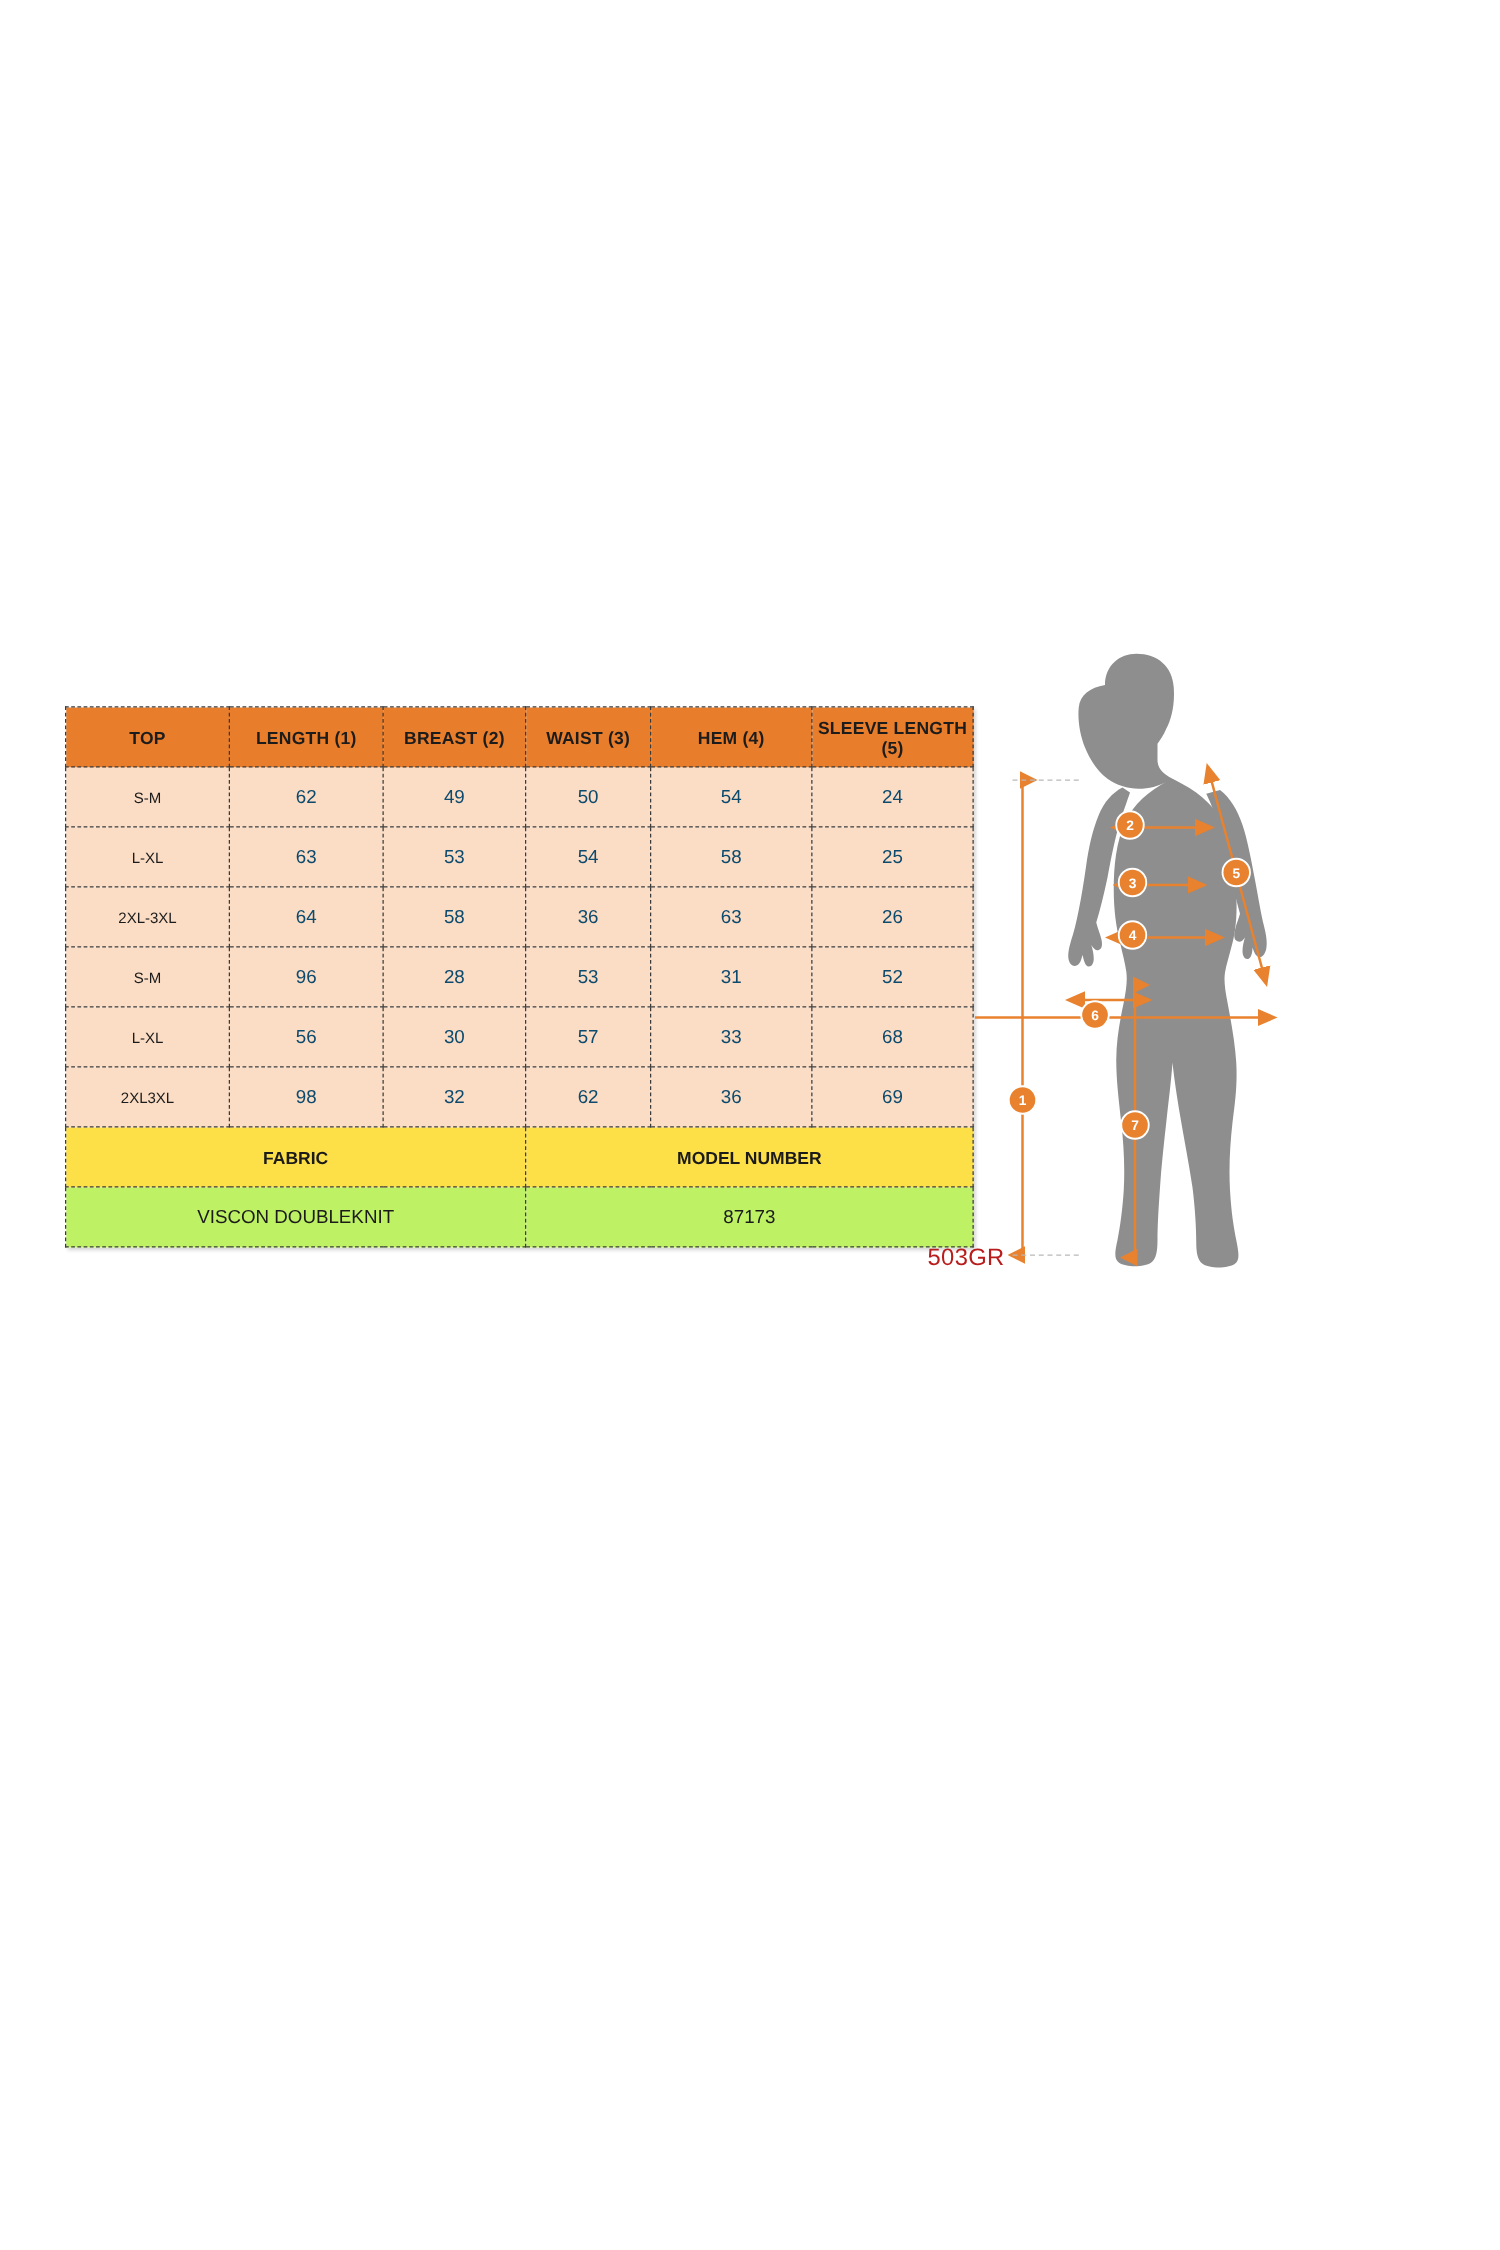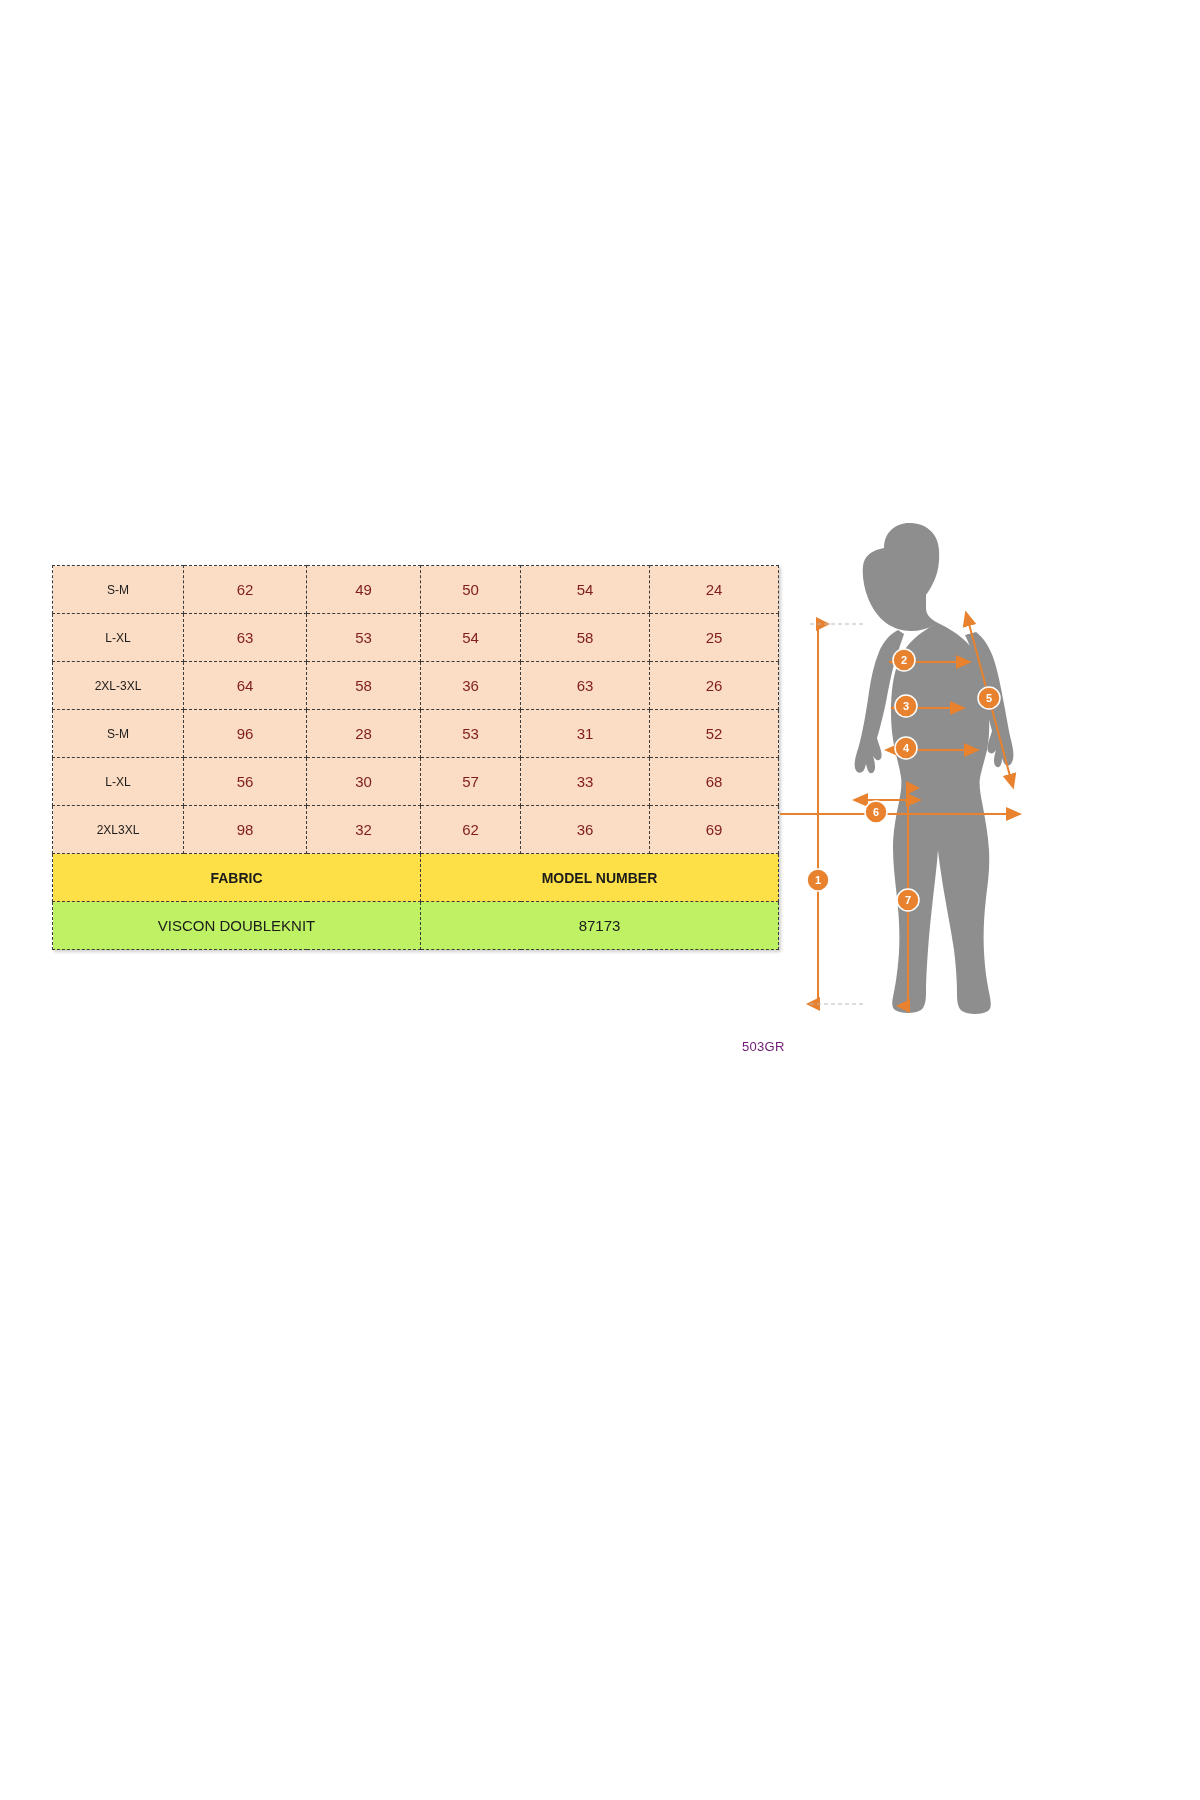--- a/index.html
+++ b/index.html
@@ -49,40 +49,40 @@
     font-size: 14px;
     letter-spacing: .2px;
     color: #1c1c1c;
   }
   #size-table td.rowlabel {
     font-weight: normal;
     font-size: 12px;
   }
   #size-table td.num {
     font-size: 15px;
-    color: #7f1d1d;
+    color: #0c4a6e;
   }
   #size-table td.fabric-hdr,
   #size-table td.model-hdr {
     background: #fde047;
     font-weight: bold;
     font-size: 14px;
   }
   #size-table td.fabric-val,
   #size-table td.model-val {
     background: #bef264;
     font-size: 15px;
   }
 
   .code-label {
     position: absolute;
     left: 742px;
-    top: 1039px;
-    font-size: 13px;
-    color: #701a75;
+    top: 996px;
+    font-size: 19px;
+    color: #b91c1c;
     letter-spacing: .3px;
   }
 
   
   #figure-panel {
     position: absolute;
     left: 780px;
     top: 520px;
     width: 270px;
     height: 520px;
@@ -107,20 +107,28 @@
     <colgroup>
       <col style="width:131px">
       <col style="width:123px">
       <col style="width:114px">
       <col style="width:100px">
       <col style="width:129px">
       <col style="width:129px">
     </colgroup>
     <tbody>
 
+      <tr>
+        <td class="hdr">TOP</td>
+        <td class="hdr">LENGTH (1)</td>
+        <td class="hdr">BREAST (2)</td>
+        <td class="hdr">WAIST (3)</td>
+        <td class="hdr">HEM (4)</td>
+        <td class="hdr">SLEEVE LENGTH (5)</td>
+      </tr>
 
       <tr>
         <td class="rowlabel">S-M</td>
         <td class="num">62</td>
         <td class="num">49</td>
         <td class="num">50</td>
         <td class="num">54</td>
         <td class="num">24</td>
       </tr>
       <tr>

